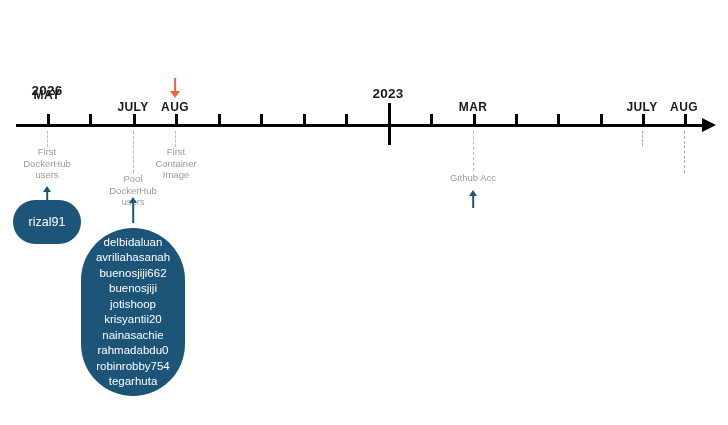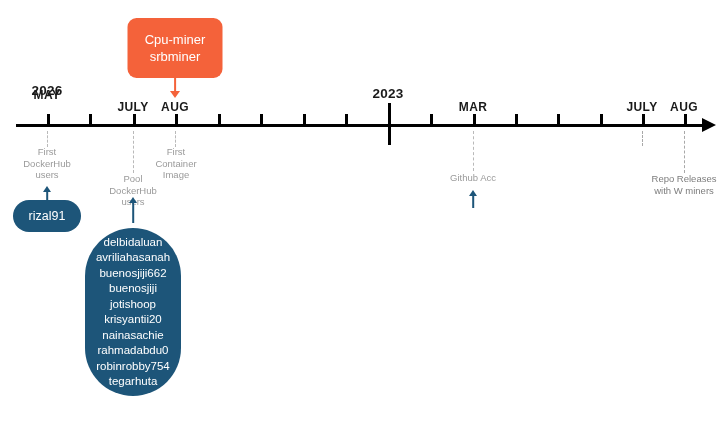--- a/index.html
+++ b/index.html
@@ -234,41 +234,33 @@
     <div>First</div>
     <div>Container</div>
     <div>Image</div>
   </div>
 
   <div class="caption" style="left:473px; top:172px">
     <div>Github Acc</div>
   </div>
 
 
-  <div class="caption dark" style="left:684px; top:173px">
-    <div>Repo Releases</div>
-    <div>with W miners</div>
-  </div>
-
-  <div class="callout" style="left:175px; top:18px; width:95px; height:60px;">
-    <div>Cpu-miner</div>
-    <div>srbminer</div>
-  </div>
+
   <div class="callout-stem" style="left:175px; top:78px; height:13px"></div>
   <div class="callout-head" style="left:175px; top:91px"></div>
 
   <div class="up-stem" style="left:47px; top:192px; height:14px"></div>
   <div class="up-head" style="left:47px; top:186px"></div>
-  <div class="pill pill-single" style="left:47px; top:200px; width:68px; height:32px;text-align:right;">
+  <div class="pill pill-single" style="left:47px; top:200px; width:68px; height:44px;text-align:right;">
     <span>rizal91</span>
   </div>
 
   <div class="up-stem" style="left:133px; top:203px; height:20px"></div>
   <div class="up-head" style="left:133px; top:197px"></div>
-  <div class="pill pill-list" id="pool-pill" style="left:133px; top:228px; width:96px; height:168px;">
+  <div class="pill pill-list" id="pool-pill" style="left:133px; top:228px; width:104px; height:168px;">
       <div class="entry">delbidaluan</div>
       <div class="entry">avriliahasanah</div>
       <div class="entry">buenosjiji662</div>
       <div class="entry">buenosjiji</div>
       <div class="entry">jotishoop</div>
       <div class="entry">krisyantii20</div>
       <div class="entry">nainasachie</div>
       <div class="entry">rahmadabdu0</div>
       <div class="entry">robinrobby754</div>
       <div class="entry">tegarhuta</div>

